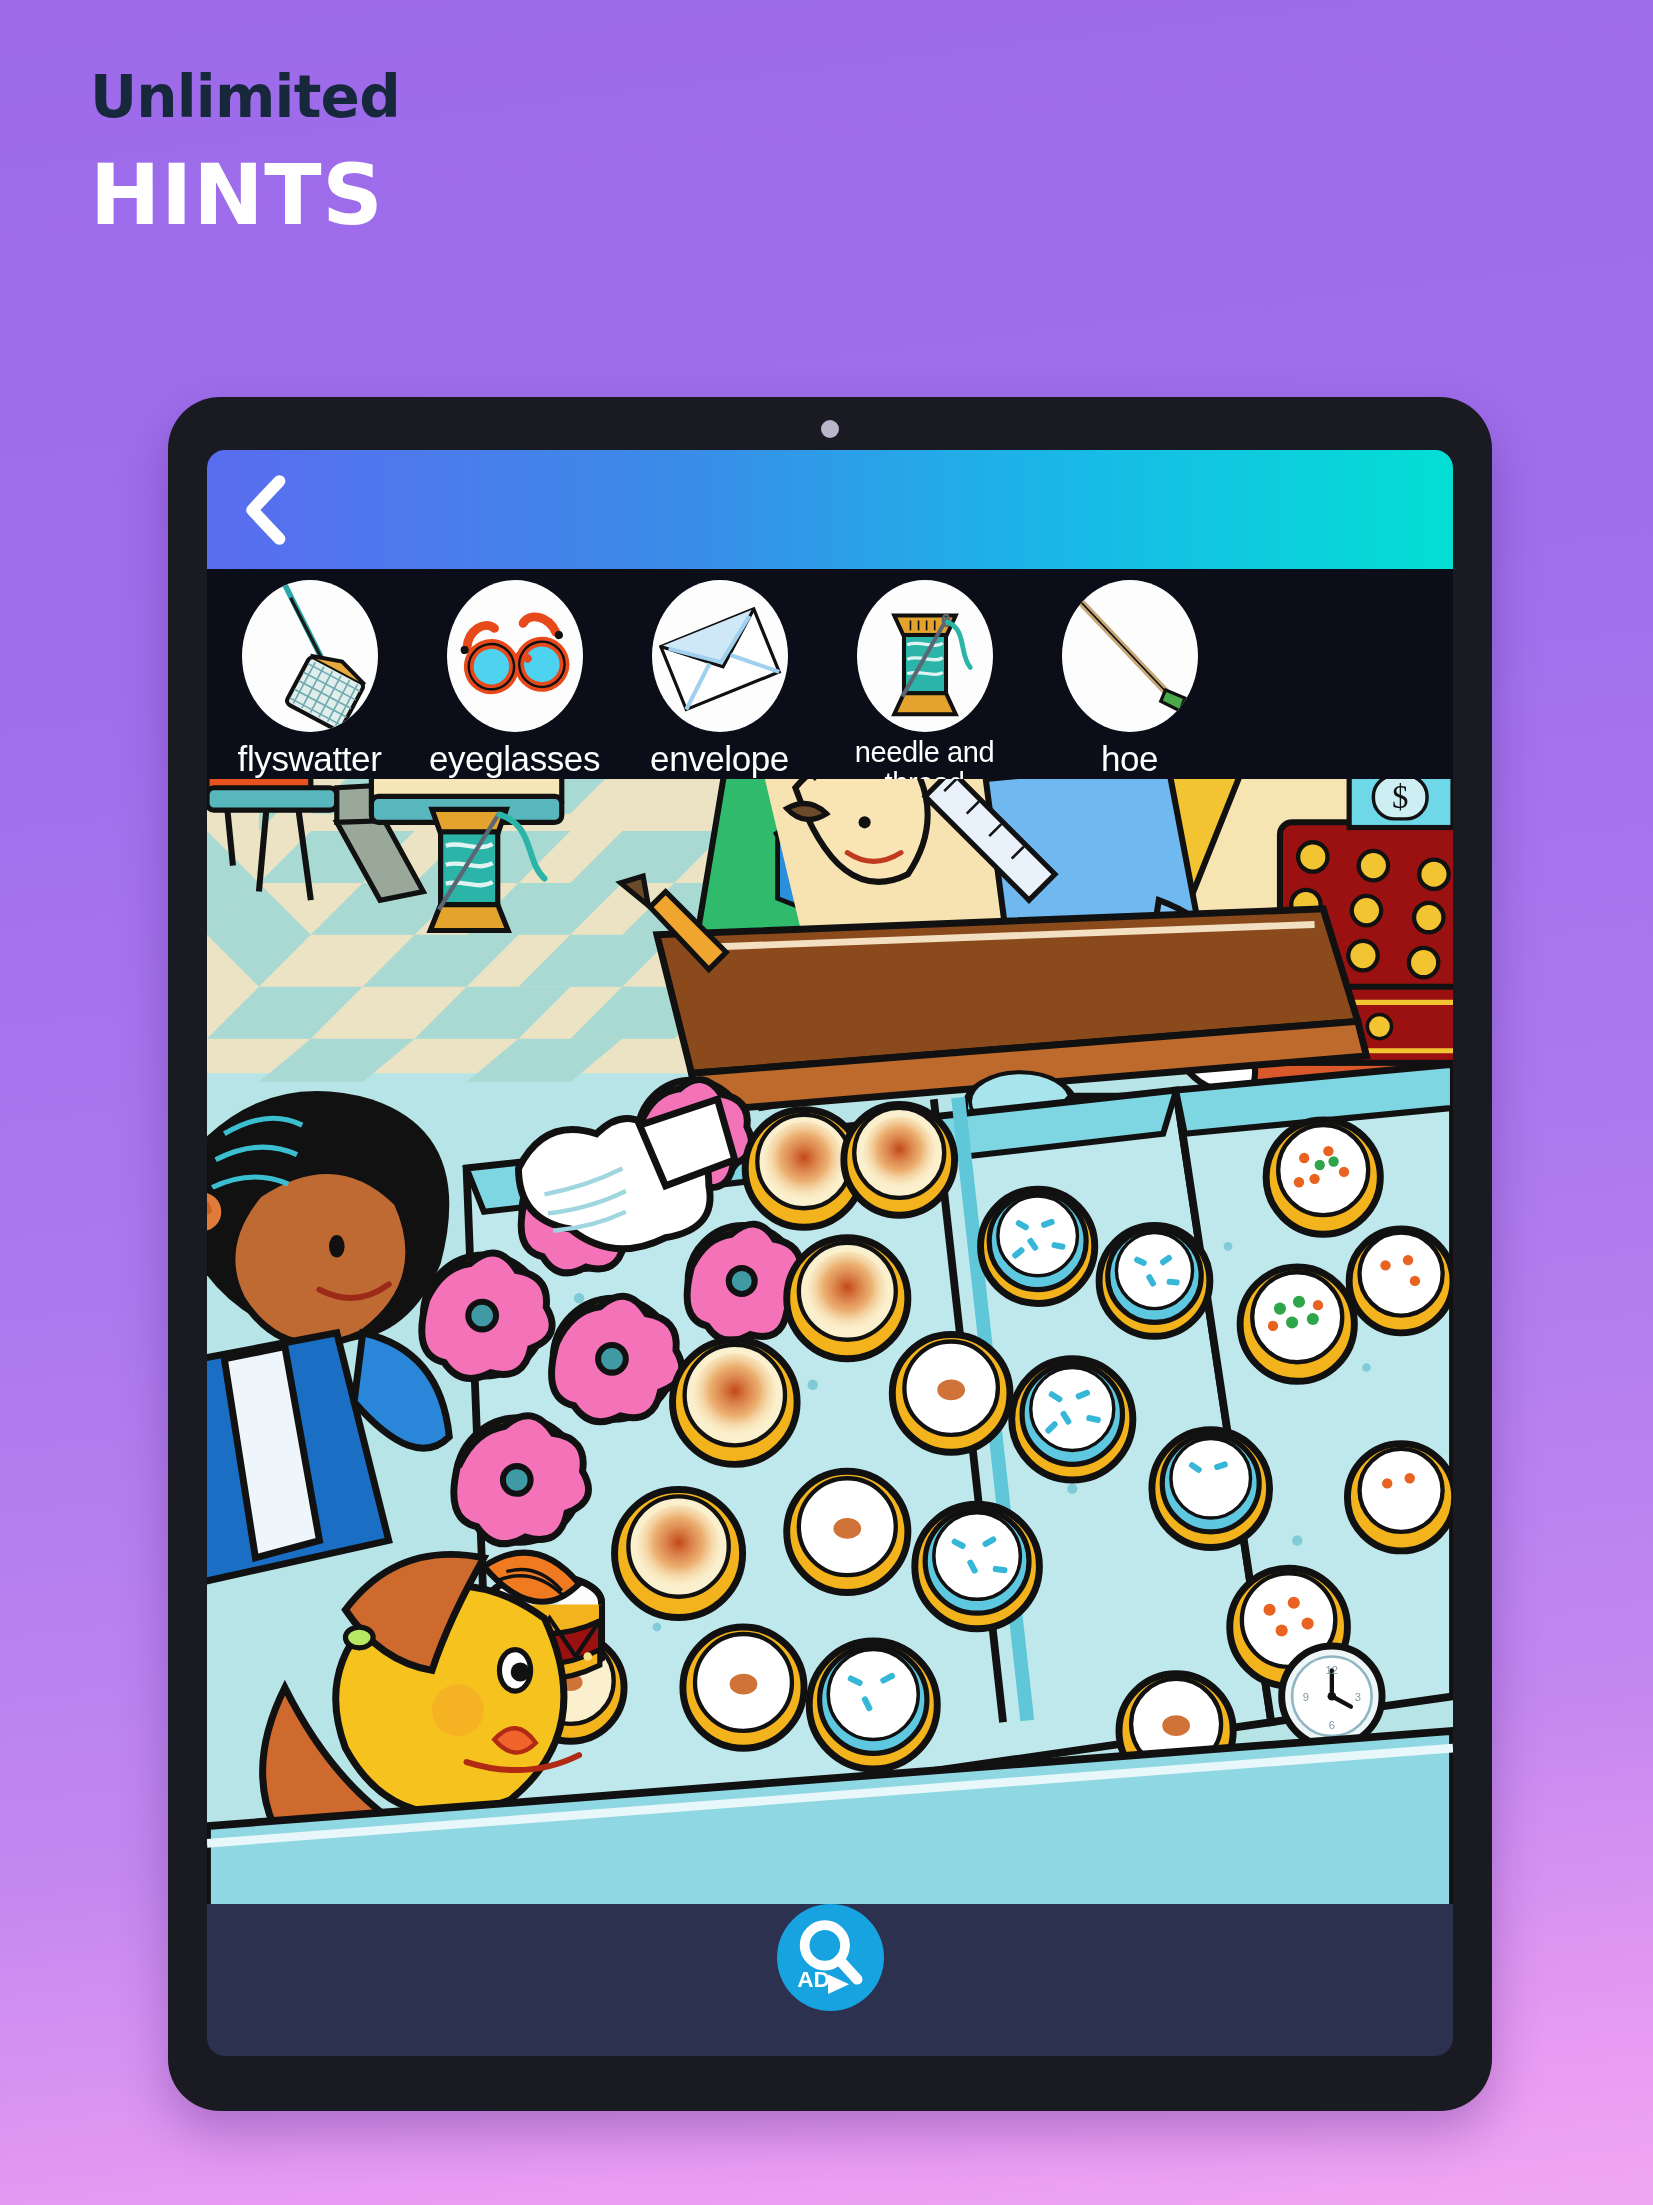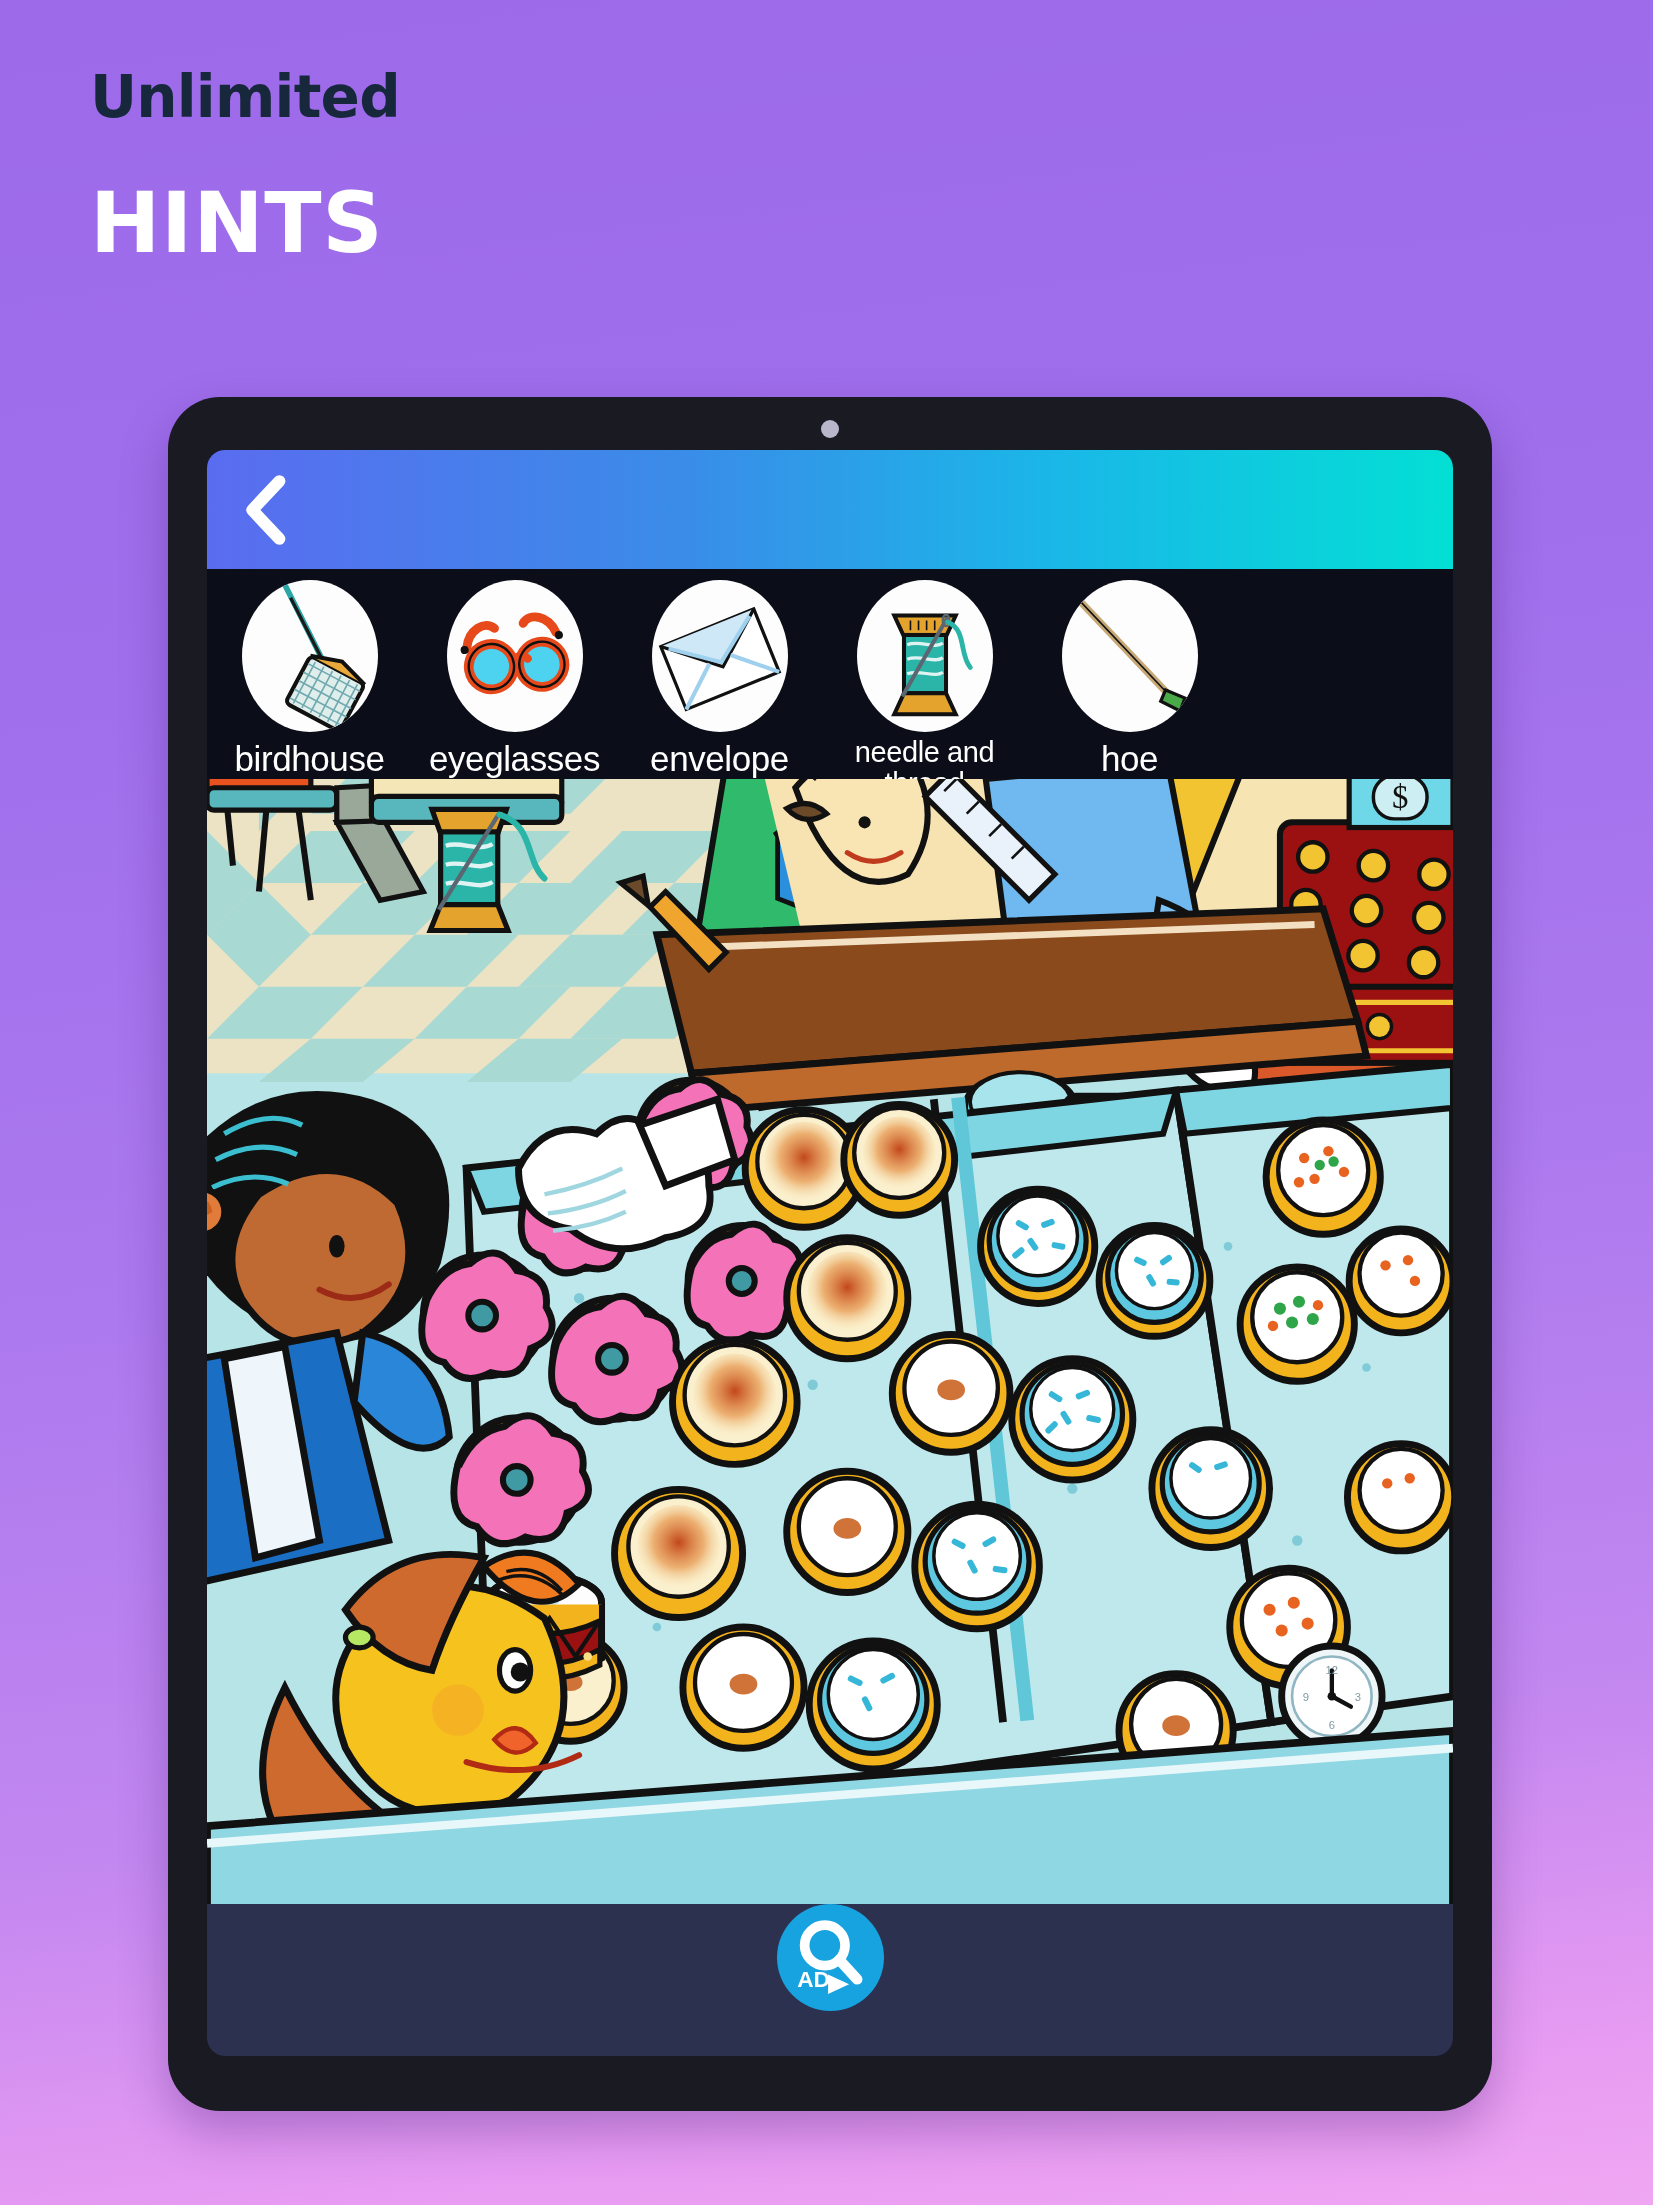--- a/index.html
+++ b/index.html
@@ -8,21 +8,21 @@
     font-family:"Liberation Sans", sans-serif;
     background:linear-gradient(173deg,#9d6bea 0%,#a06fec 30%,#ac79ee 55%,#c387f0 78%,#e79bf2 93%,#f0a7f2 100%);
   }
   .promo{position:absolute;left:90px;top:68px;width:888px;}
   .promo-line1{
     font-size:58px;font-weight:700;color:#18283c;letter-spacing:-0.8px;
     line-height:1.02;font-family:"DejaVu Sans", sans-serif;
   }
   .promo-line2{
     font-size:84px;font-weight:700;color:#ffffff;letter-spacing:0.8px;
-    line-height:1.05;margin-top:52px;font-family:"DejaVu Sans", sans-serif;
+    line-height:1.05;margin-top:24px;font-family:"DejaVu Sans", sans-serif;
   }
 
   
   .tablet{
     position:absolute;left:168px;top:397px;width:1324px;height:1714px;
     background:#191a22;border-radius:52px;
     box-shadow:0 21px 48px rgba(60,20,110,.30);
   }
   .camera{
     position:absolute;left:50%;top:22.6px;transform:translateX(-50%);
@@ -124,21 +124,21 @@
                   <line x1="134" y1="112" x2="134" y2="170"></line>
                 <line x1="68" y1="118" x2="141" y2="118"></line>
                   <line x1="68" y1="130" x2="141" y2="130"></line>
                 <line x1="68" y1="142" x2="141" y2="142"></line>
                   <line x1="68" y1="154" x2="141" y2="154"></line>
                 <line x1="68" y1="166" x2="141" y2="166"></line>
               </g>
             </g>
           </svg>
         </div>
-        <div class="hint-label">birdhouse</div>
+        <div class="hint-label">flyswatter</div>
       </div>
 
       <div class="hint">
         <div class="hint-ico">
           <svg width="136" height="152" viewBox="0 0 168 188">
             <g transform="rotate(-10 84 100)">
               <path d="M28 74 C34 52 56 44 66 56" fill="none" stroke="#e8491b" stroke-width="11" stroke-linecap="round"></path>
               <path d="M140 74 C134 52 112 44 102 56" fill="none" stroke="#e8491b" stroke-width="11" stroke-linecap="round"></path>
               <circle cx="54" cy="102" r="28" fill="#4dd2ef" stroke="#e8491b" stroke-width="12"></circle>
               <circle cx="116" cy="110" r="28" fill="#4dd2ef" stroke="#e8491b" stroke-width="12"></circle>

